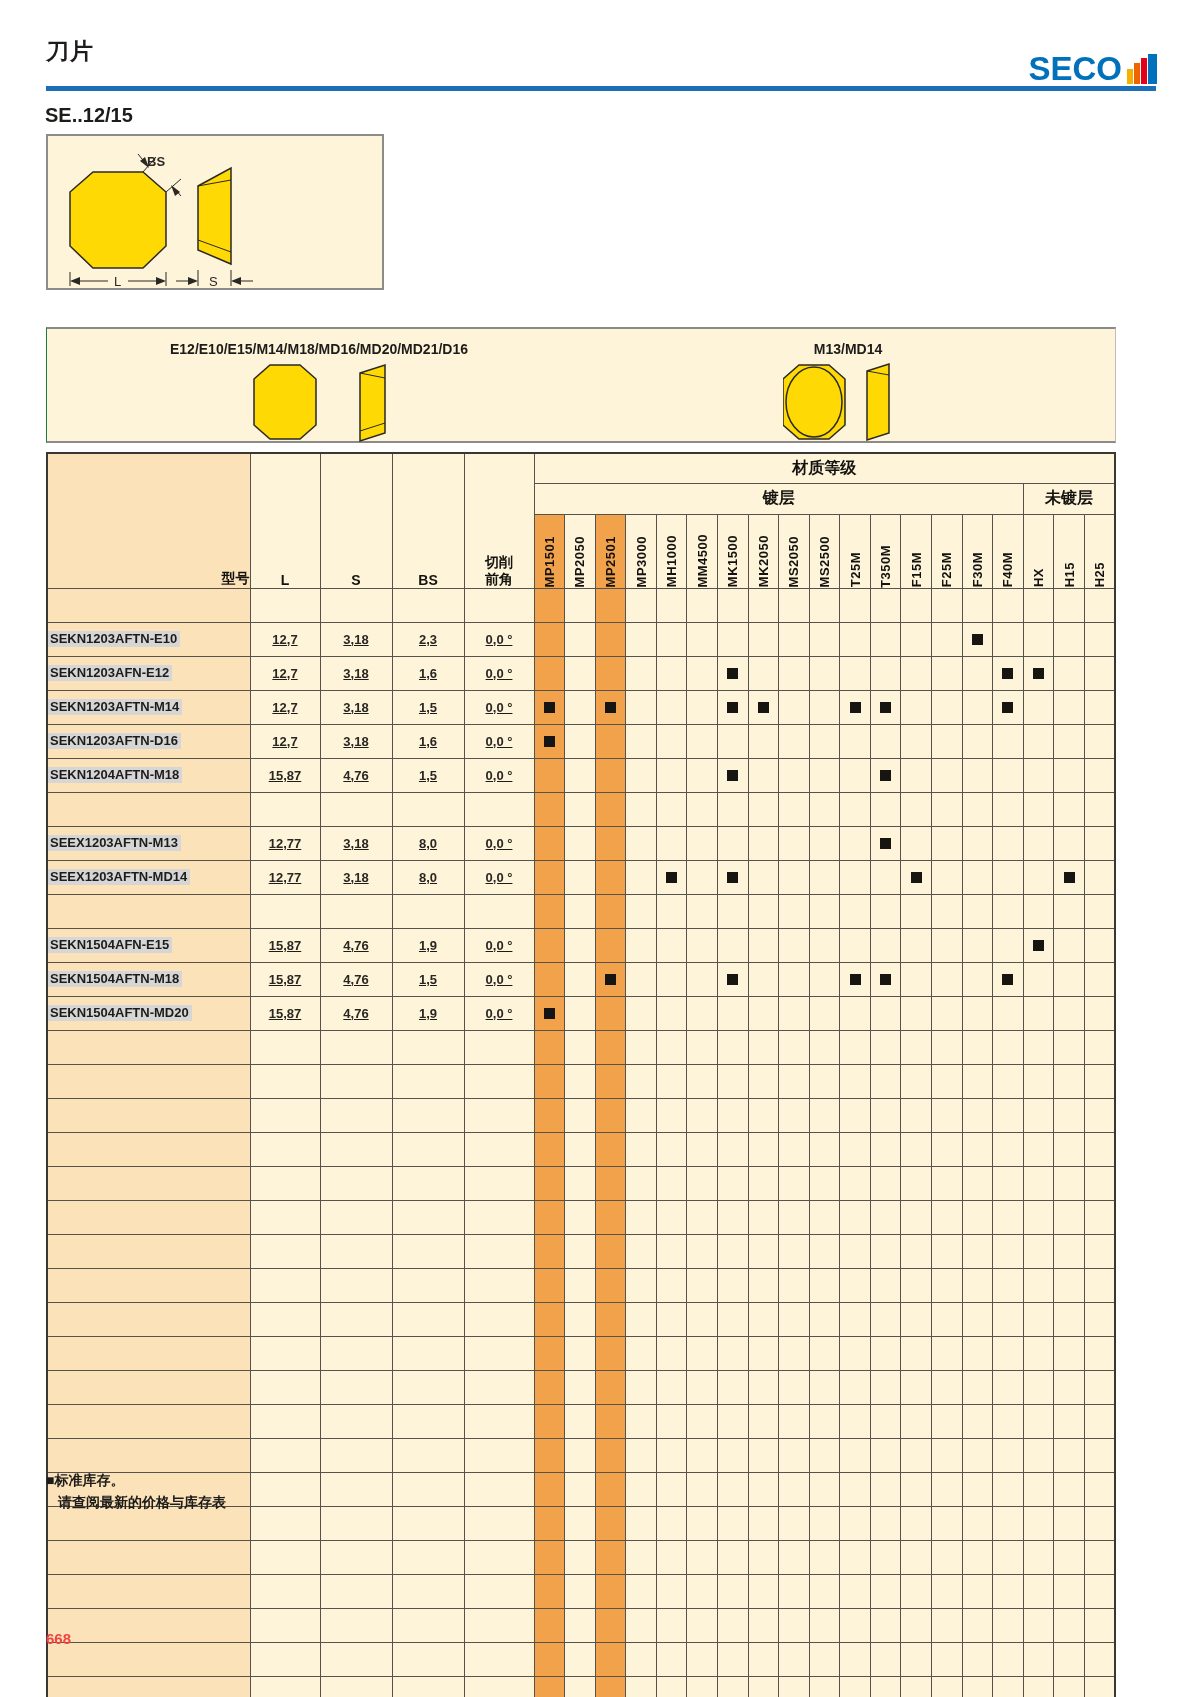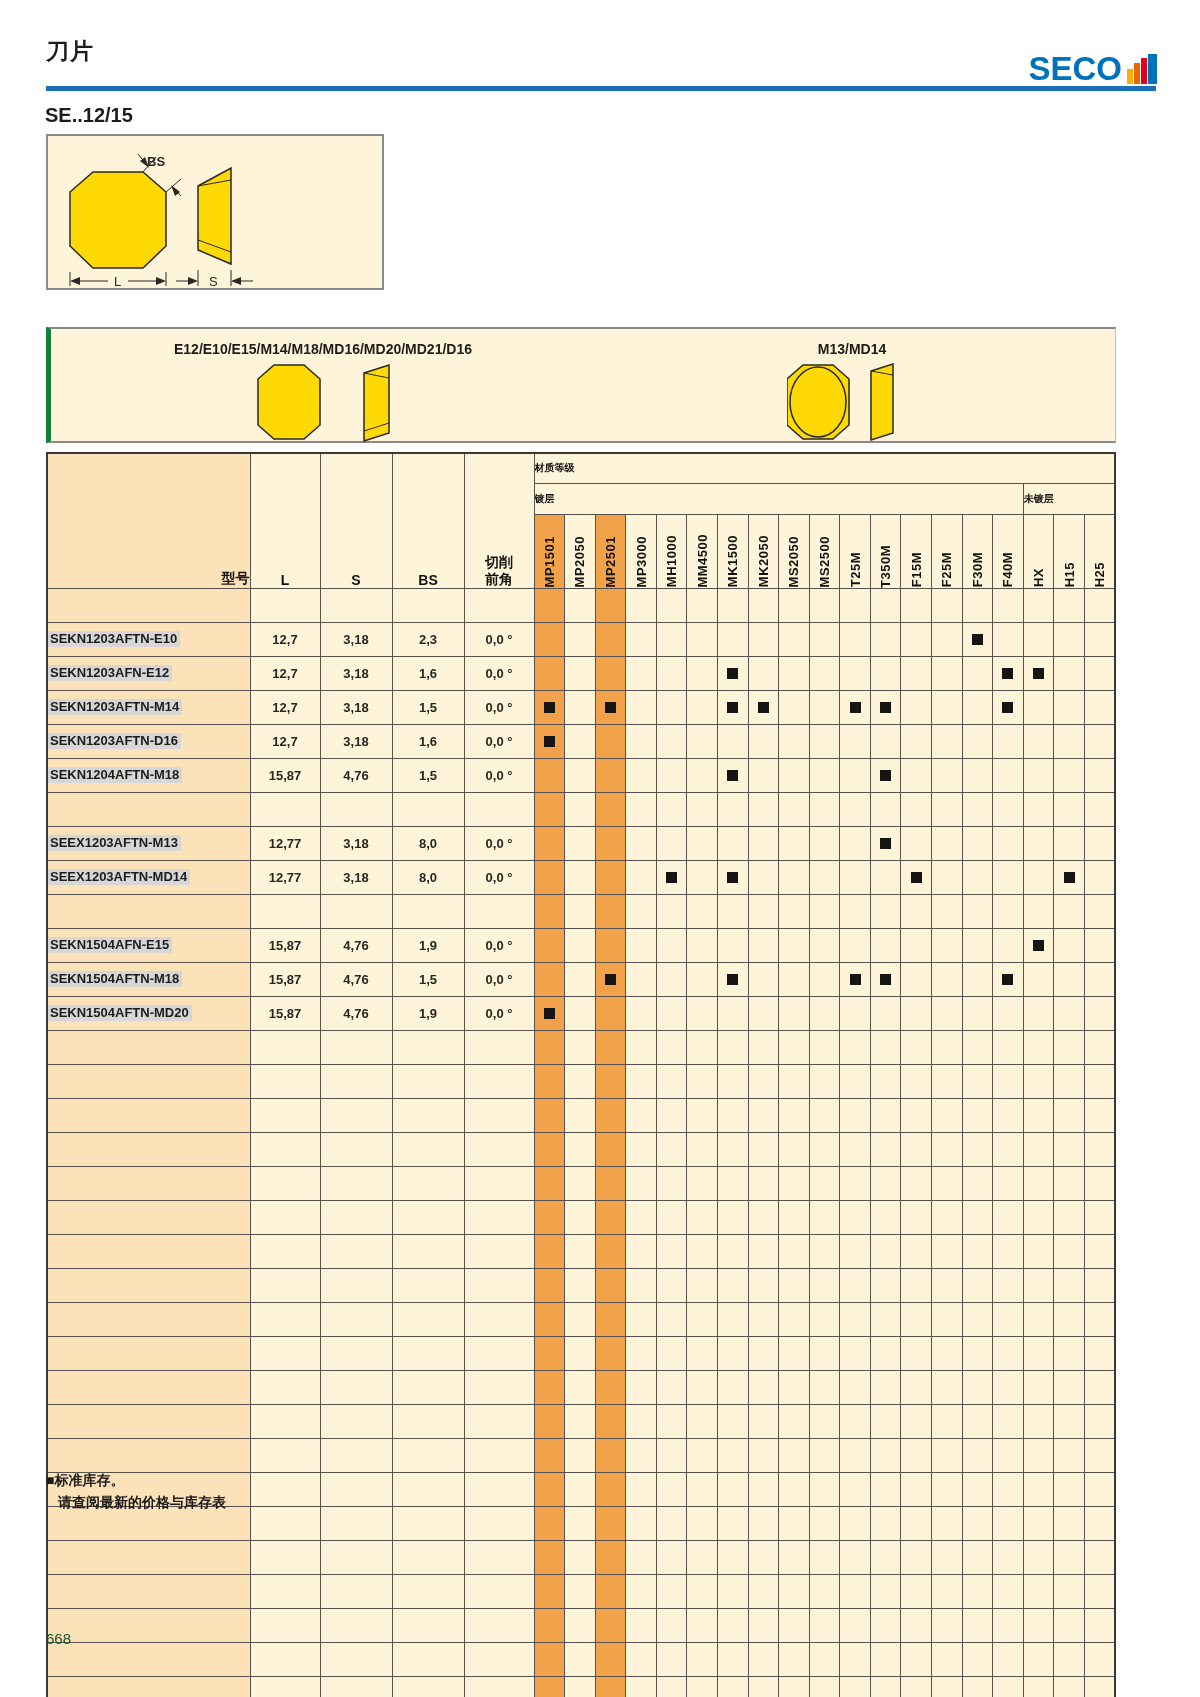--- a/index.html
+++ b/index.html
@@ -21,52 +21,52 @@
   .lm3{left:14px;width:6px;height:26px;background:#e2001a;}
   .lm4{left:21px;width:9px;height:30px;background:#0072bb;}
   .rule{position:absolute;left:46px;top:86px;width:1110px;height:5px;background:var(--blue_rule);}
   .page-subtitle{position:absolute;left:45px;top:104px;font-size:20px;font-weight:bold;}
 
   .diagram-box{position:absolute;left:46px;top:134px;width:338px;height:156px;
                background:var(--cream);border:2px solid #8c8c8c;box-sizing:border-box;}
 
   .banner{position:absolute;left:46px;top:327px;width:1070px;height:116px;background:var(--cream);
           border-top:2px solid var(--banner_line);border-bottom:2px solid var(--banner_line);
-          border-left:5px solid #15803d;border-right:1px solid #bdbdbd;box-sizing:border-box;}
+          border-left:1px solid #15803d;border-right:1px solid #bdbdbd;box-sizing:border-box;}
   .banner-label{position:absolute;top:12px;font-size:14px;font-weight:bold;white-space:nowrap;}
   .banner-label.left{left:272px;transform:translateX(-50%);}
   .banner-label.right{left:801px;transform:translateX(-50%);}
   .banner svg{position:absolute;}
 
   .tbl-wrap{position:absolute;left:46px;top:452px;}
   table.catalog{border-collapse:collapse;table-layout:fixed;width:1070px;border:2px solid #3a3732;}
   table.catalog th,table.catalog td{border:1px solid var(--grid);padding:0;box-sizing:border-box;
       font-family:inherit;overflow:hidden;}
   tr.rA{height:30px;} tr.rB{height:31px;} tr.rC{height:74px;}
-  tr.data,tr.spacer{height:34px;}
+  tr.data,tr.spacer{height:34px;text-decoration:underline;}
   th{background:var(--cream);font-weight:bold;color:#14120f;}
-  th.grp{font-size:10px;text-align:left;vertical-align:middle;}
+  th.grp{font-size:16px;text-align:center;vertical-align:middle;}
   th.lh{vertical-align:bottom;padding-bottom:10px;font-size:14px;text-align:center;}
   th.lh-model{background:var(--peach);text-align:right;padding-left:13px;}
   th.lh-rake{line-height:17px;padding-bottom:6px;}
   th.gradeL{vertical-align:bottom;padding-bottom:5px;}
   th.gradeL.oc{background:var(--orange);}
   .vlabel{writing-mode:vertical-rl;transform:rotate(180deg);font-size:13px;font-weight:bold;
           margin:0 auto;letter-spacing:0.5px;}
   td.model-cell{background:var(--peach);text-align:left;padding-left:13px;font-size:13px;font-weight:bold;}
   td.model-cell .hl{background:var(--gray_highlight);display:inline-block;padding:0 3px 1px 2px;line-height:15px;}
   td.num{background:var(--cream);text-align:center;font-size:13px;font-weight:bold;color:#2a2722;}
   td.grade{background:var(--cream);}
   td.grade.oc{background:var(--orange);}
   .sq{width:11px;height:11px;background:var(--square);margin:0 auto;}
 
   .foot-note{position:absolute;left:46px;font-size:14px;font-weight:bold;}
   .foot-note.n1{top:1472px;}
   .foot-note.n2{top:1494px;margin-left:12px;}
-  .page-number{position:absolute;left:46px;top:1630px;font-size:15px;color:#14532d;}
+  .page-number{position:absolute;left:46px;top:1630px;font-size:15px;color:#ef4444;font-weight:bold;}
   svg .thin{stroke:#2a2824;stroke-width:1;fill:none;}
   svg .shape{fill:var(--yellow);stroke:#2a2824;stroke-width:1.5;}
   svg .dim{font-size:13px;fill:#2a2824;font-family:"Liberation Sans",sans-serif;}
   svg .arr{fill:#2a2824;}
 </style>
 </head>
 <body>
 
 <div class="page">
 

